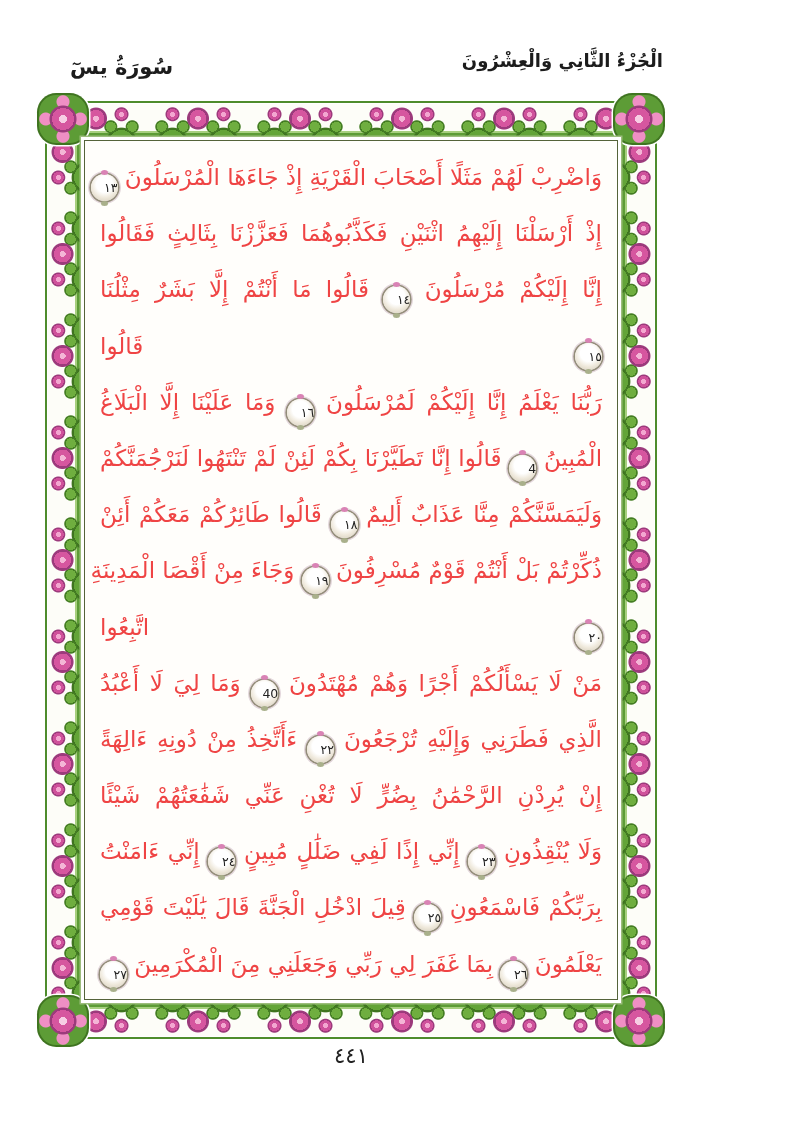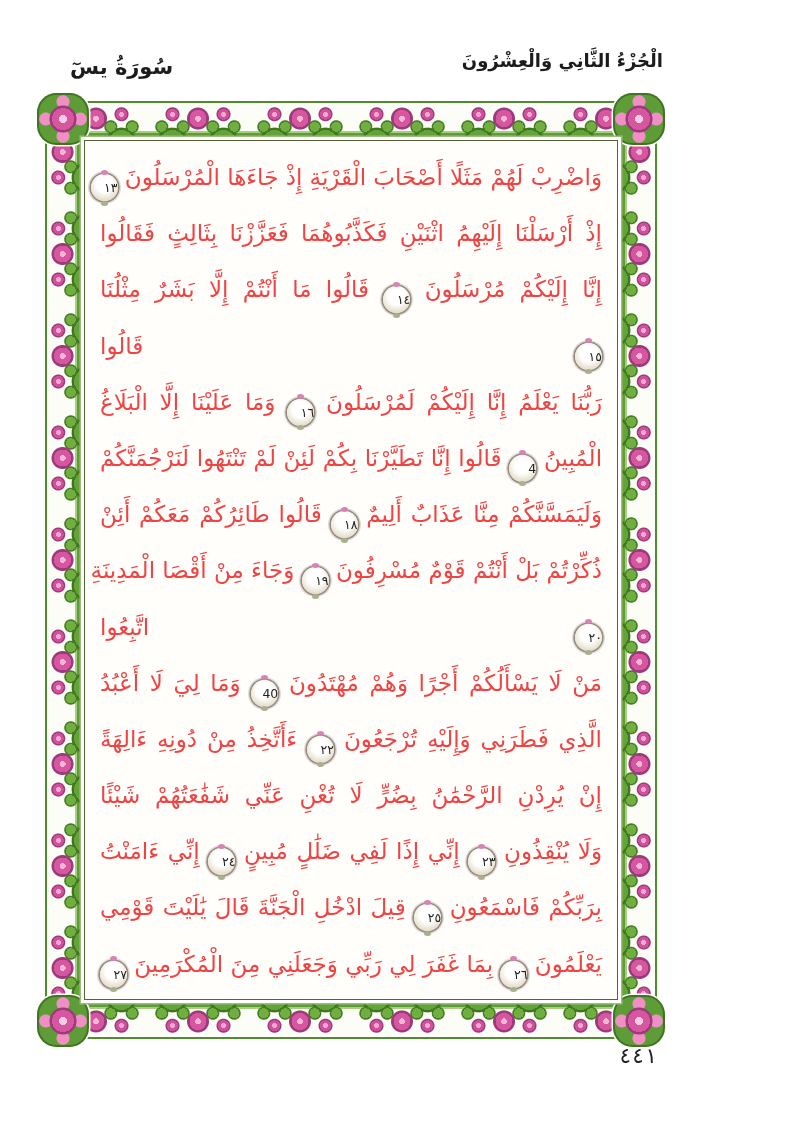--- a/index.html
+++ b/index.html
@@ -121,21 +121,21 @@
   .ayah-marker::after  { bottom:-4.5px; background:#a9b08b; }
   .ayah-num {
     display:block; width:100%; line-height:27px;
     font-size:12.5px; color:#222; text-align:right;
     direction:rtl;
   }
 
   
   .page-number {
     position:absolute; top:1044px; left:45px; width:612px;
-    font-size:21px; color:#222;font-family:Liberation Mono, monospace;
+    text-align:center; font-size:21px; color:#222;
   }
 </style>
 </head>
 <body>
 
 <div class="juz-title">الْجُزْءُ الثَّانِي وَالْعِشْرُونَ</div>
 <div class="surah-title">سُورَةُ يسٓ</div>
 
 <div class="frame">
   <div class="bstrip b-top"></div>

